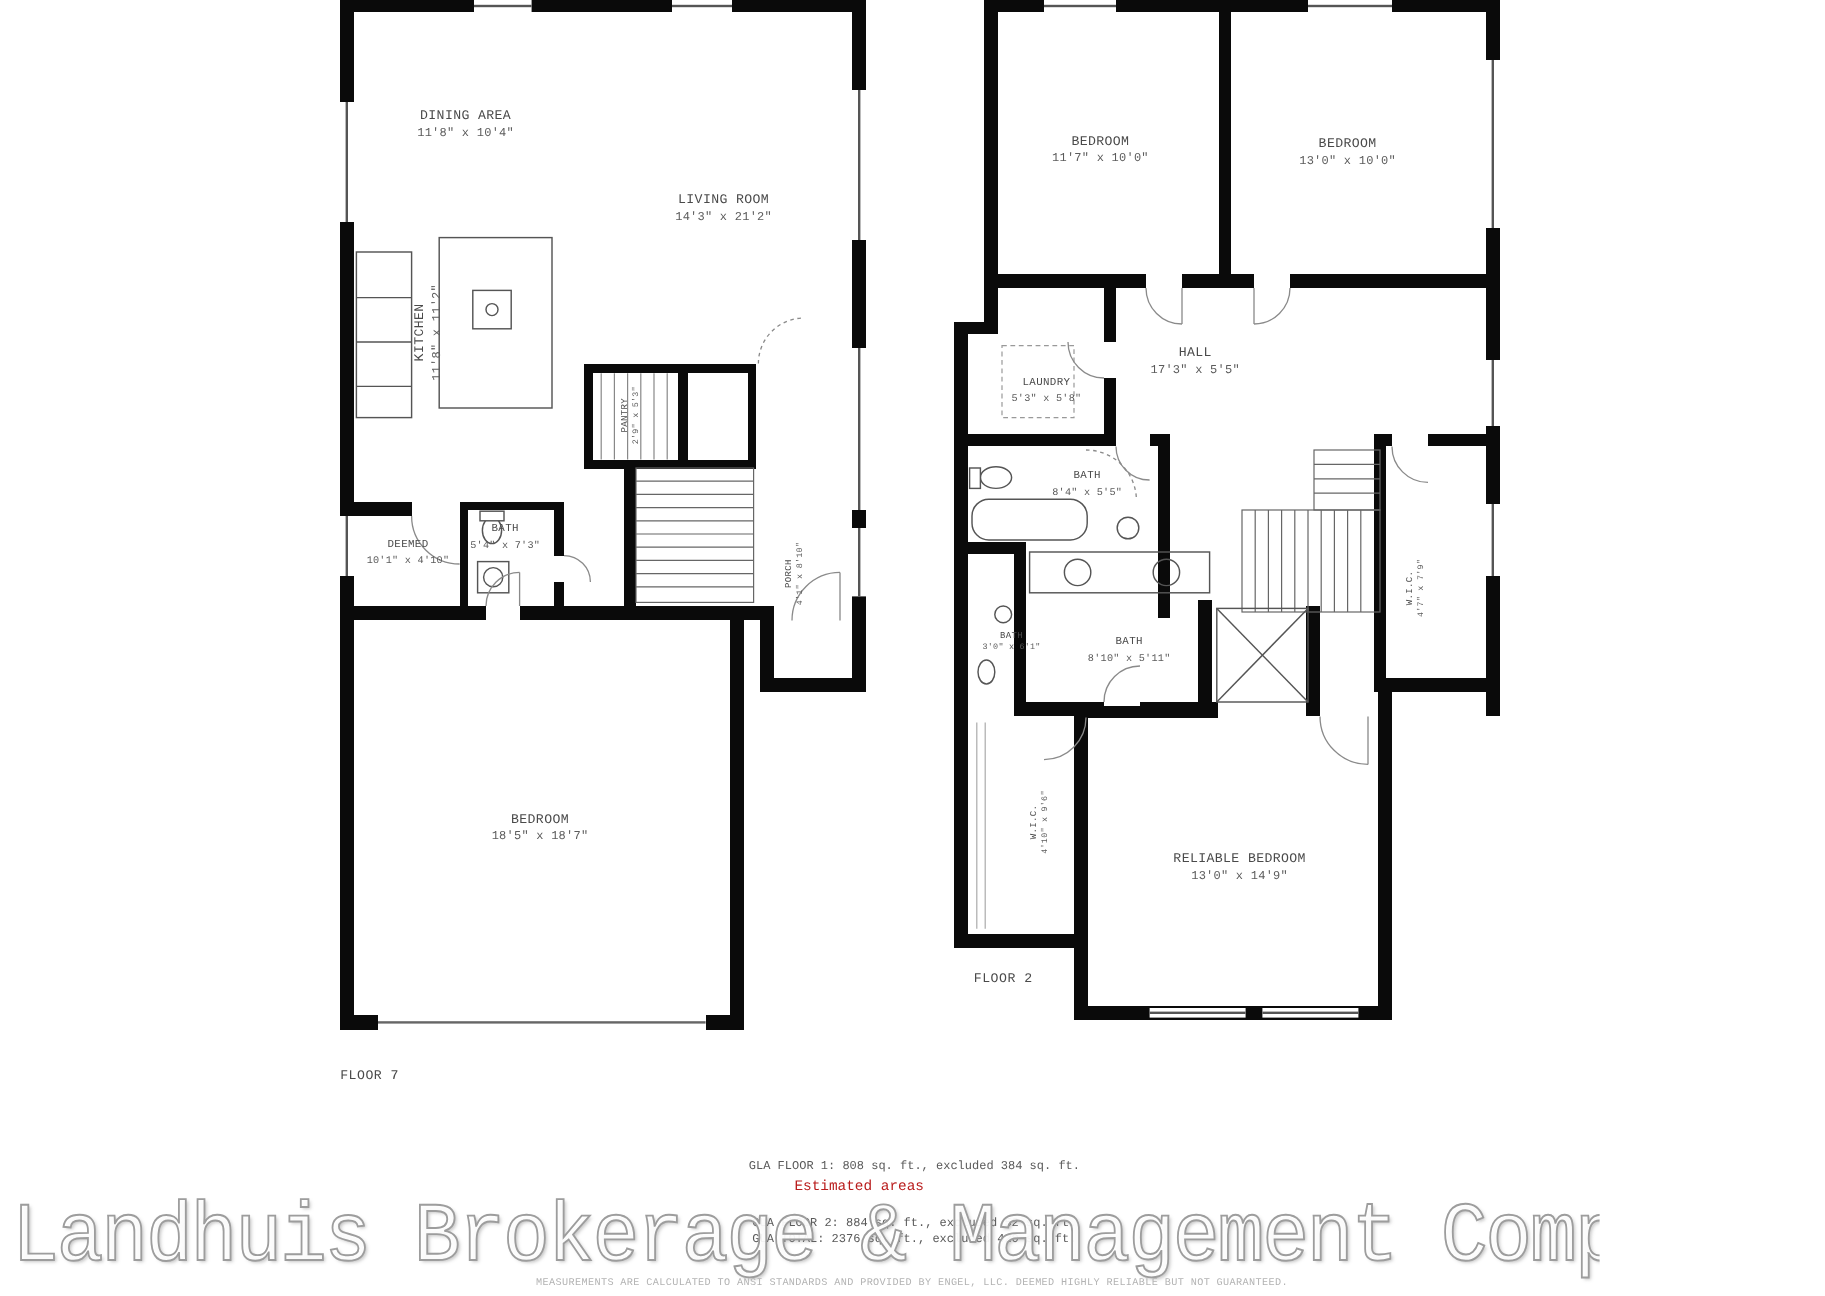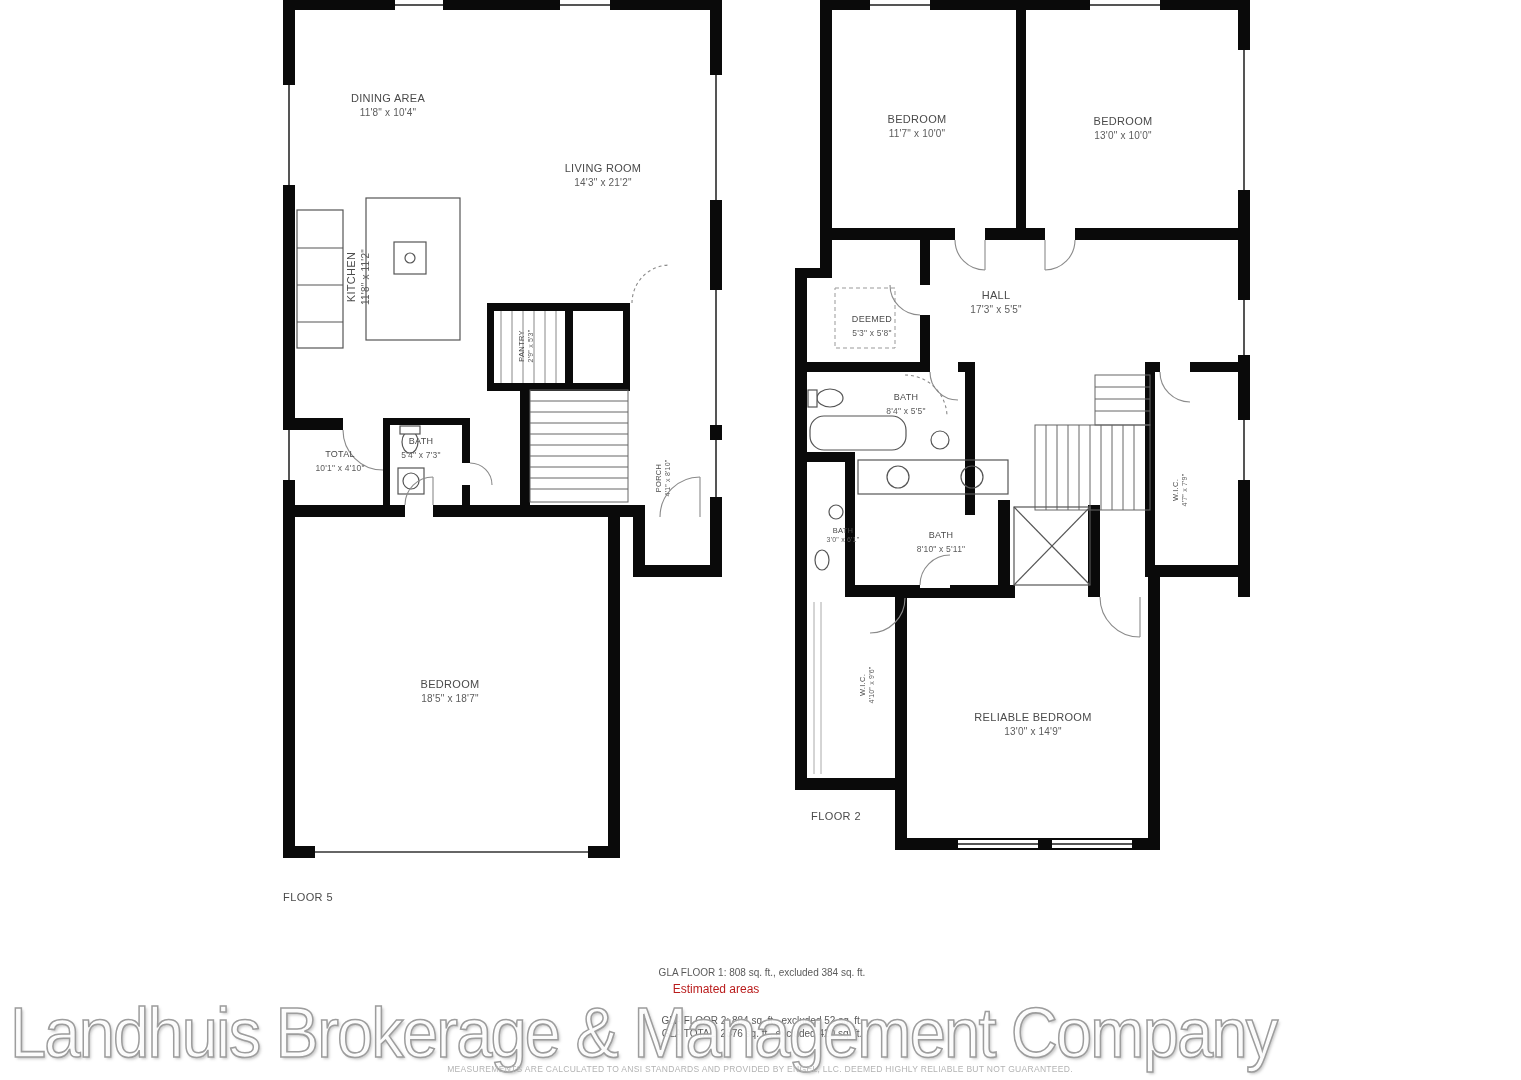--- a/index.html
+++ b/index.html
@@ -1,17 +1,17 @@
 <!DOCTYPE html>
 <html><head>
 <meta charset="utf-8">
 <style>
   html,body{margin:0;padding:0;background:#fff;}
   #stage{position:relative;width:1333px;height:1080px;background:#fff;overflow:hidden;
-         font-family:Liberation Sans, sans-serif;}
+         font-family:Liberation Mono, monospace;}
   svg{position:absolute;left:0;top:0;}
   .plan-label{position:absolute;transform:translate(-50%,-50%);text-align:center;
     color:#4a4a4a;font-size:11px;line-height:13px;letter-spacing:.3px;white-space:nowrap;z-index:2;}
   .plan-label .dims{display:block;font-size:10px;color:#5c5c5c;margin-top:1px;letter-spacing:.2px;}
   .plan-label.rot{transform:translate(-50%,-50%) rotate(-90deg);}
   .plan-label.sm{font-size:7.5px;line-height:8px;}
   .plan-label.sm .dims{font-size:7px;}
   .floor-tag{position:absolute;transform:translate(-50%,-50%);font-size:11px;color:#4a4a4a;
     letter-spacing:.4px;z-index:2;padding-left:12px;}
   #est-title{position:absolute;left:716px;top:982px;transform:translateX(-50%);
@@ -234,43 +234,43 @@
 </div>
 <div class="plan-label rot sm" style="left:526px;top:346px">
   <span>PANTRY</span>
   <span class="dims">2'9" x 5'3"</span>
 </div>
 <div class="plan-label" style="left:421px;top:448px;font-size:9px">
   <span>BATH</span>
   <span class="dims" style="font-size:8.5px">5'4" x 7'3"</span>
 </div>
 <div class="plan-label" style="left:340px;top:461px;font-size:9px">
-  <span>TOTAL</span>
+  <span>DEEMED</span>
   <span class="dims" style="font-size:8.5px">10'1" x 4'10"</span>
 </div>
 <div class="plan-label rot sm" style="left:663px;top:478px">
   <span>PORCH</span>
   <span class="dims">4'1" x 8'10"</span>
 </div>
 <div class="plan-label" style="left:450px;top:691px">
   <span>BEDROOM</span>
   <span class="dims">18'5" x 18'7"</span>
 </div>
-<div class="floor-tag" style="left:302px;top:897px">FLOOR 5</div>
+<div class="floor-tag" style="left:302px;top:897px">FLOOR 7</div>
 
 <div class="plan-label" style="left:917px;top:126px">
   <span>BEDROOM</span>
   <span class="dims">11'7" x 10'0"</span>
 </div>
 <div class="plan-label" style="left:1123px;top:128px">
   <span>BEDROOM</span>
   <span class="dims">13'0" x 10'0"</span>
 </div>
 <div class="plan-label" style="left:872px;top:326px;font-size:9px">
-  <span>DEEMED</span>
+  <span>LAUNDRY</span>
   <span class="dims" style="font-size:8.5px">5'3" x 5'8"</span>
 </div>
 <div class="plan-label" style="left:996px;top:302px">
   <span>HALL</span>
   <span class="dims">17'3" x 5'5"</span>
 </div>
 <div class="plan-label" style="left:906px;top:404px;font-size:9px">
   <span>BATH</span>
   <span class="dims" style="font-size:8.5px">8'4" x 5'5"</span>
 </div>

